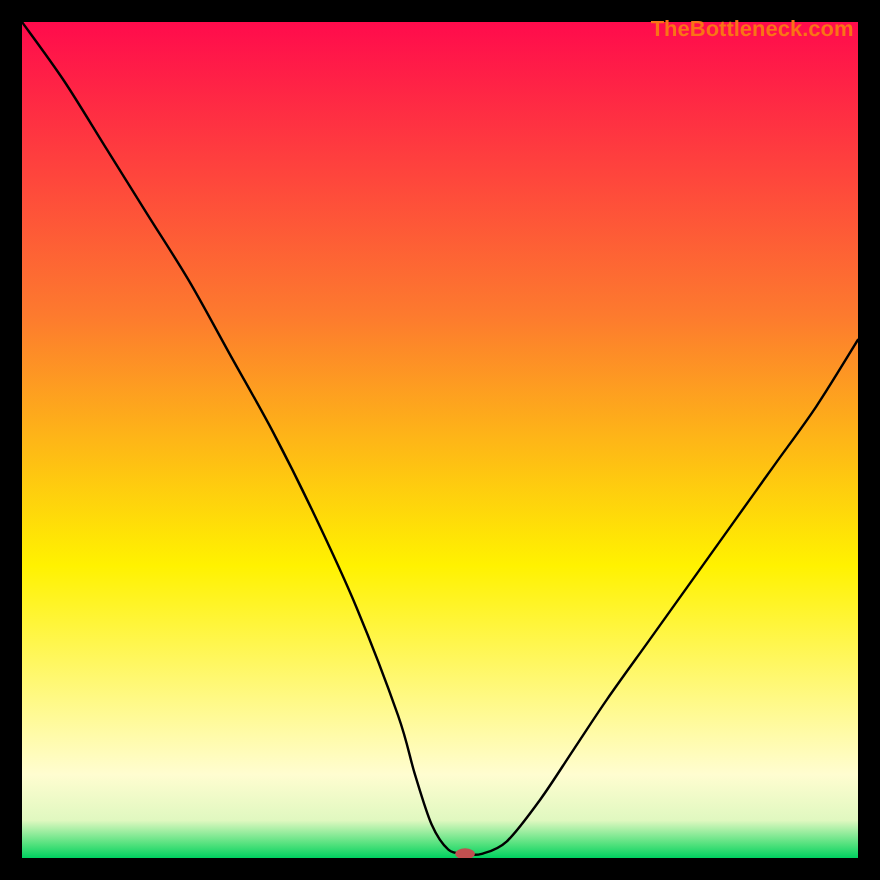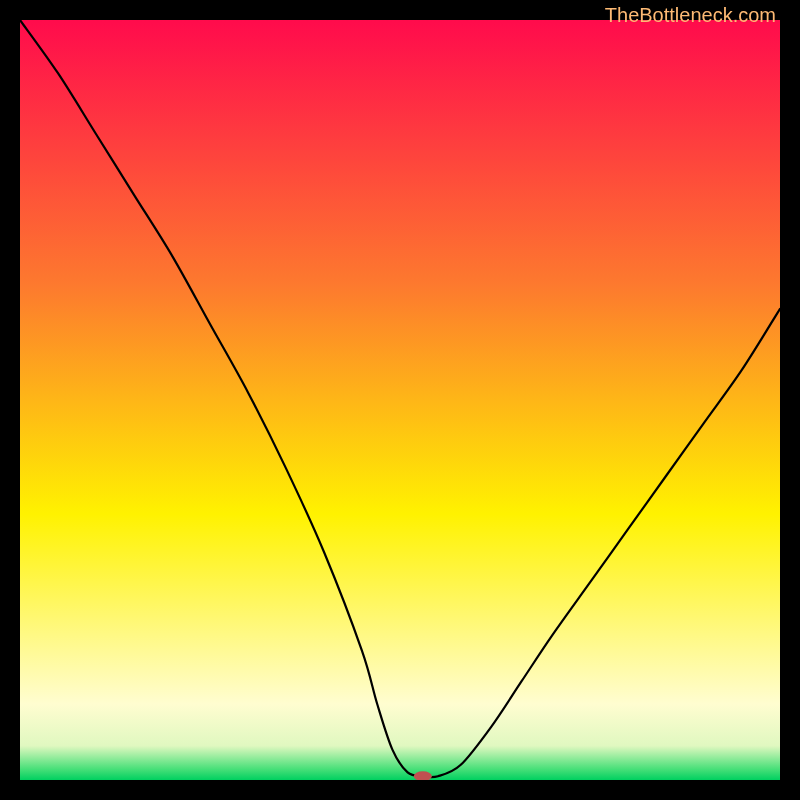--- a/index.html
+++ b/index.html
@@ -19,25 +19,25 @@
   }
   .plot-area {
     position: absolute;
     left: 20px;
     top: 20px;
     width: 760px;
     height: 760px;
   }
   .watermark {
     position: absolute;
-    top: 4px;
+    top: 16px;
     right: 24px;
-    color: #fdba74;
+    color: #f97316;
     font-size: 20px;
-    font-weight: 400;
+    font-weight: 700;
     z-index: 10;
   }
   svg {
     display: block;
   }
 </style>
 </head>
 <body>
 
 <div class="chart-frame">

